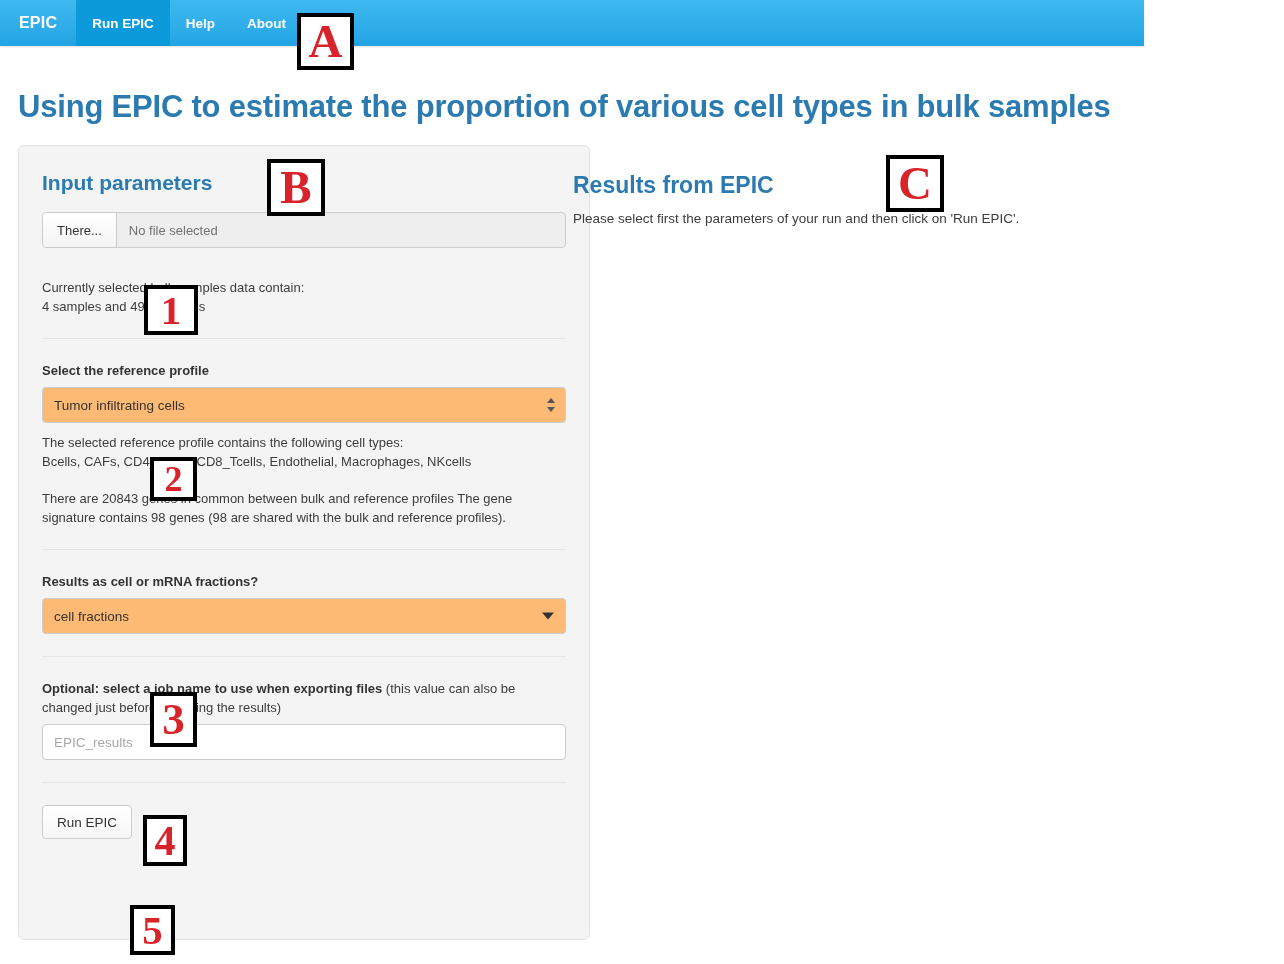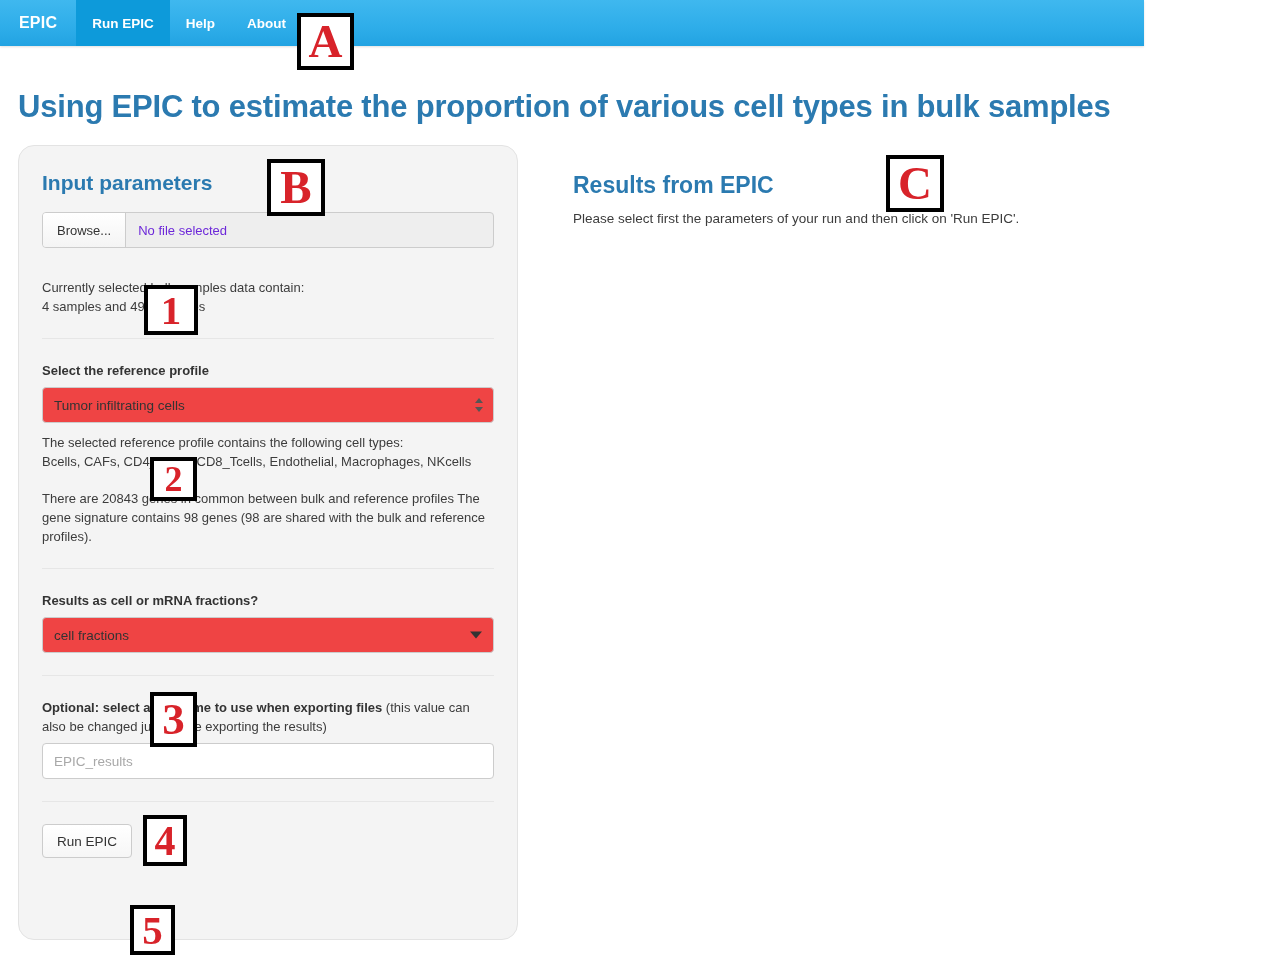--- a/index.html
+++ b/index.html
@@ -72,25 +72,25 @@
     top: 145px;
     left: 0;
     width: 1284px;
   }
 
   
   .panel {
     position: absolute;
     left: 18px;
     top: 0;
-    width: 500px;
+    width: 572px;
     min-height: 795px;
     background: #f4f4f4;
     border: 1px solid #e3e3e3;
-    border-radius: 16px;
+    border-radius: 6px;
     padding: 24px 23px 26px 23px;
   }
   .panel-title {
     color: #2b7ab0;
     font-size: 21px;
     font-weight: bold;
     margin: 0 0 16px 0;
     line-height: 26px;
   }
   .field-label {
@@ -126,21 +126,21 @@
     font-size: 13px;
     color: #333333;
     cursor: pointer;
     user-select: none;
   }
   .file-name {
     display: flex;
     align-items: center;
     padding: 0 12px;
     font-size: 13px;
-    color: #6d28d9;
+    color: #737373;
     flex: 1;
   }
 
   .info-text {
     font-size: 13px;
     line-height: 19px;
     color: #3c3c3c;
     white-space: pre-line;
   }
 
@@ -150,21 +150,21 @@
     margin: 22px 0 22px 0;
   }
 
   
   .select-wrap { position: relative; width: 100%; }
   .select-box {
     width: 100%;
     height: 36px;
     border: 1px solid #cccccc;
     border-radius: 4px;
-    background: #ef4444;
+    background: #fdba74;
     font-size: 13.5px;
     color: #333333;
     display: flex;
     align-items: center;
     padding: 0 30px 0 11px;
     cursor: pointer;
     user-select: none;
     overflow: hidden;
     white-space: nowrap;
   }
@@ -270,21 +270,21 @@
 
 <div class="content">
 
   <div class="panel">
 
     <div class="panel-title">Input parameters</div>
 
     
 
     <div class="file-input">
-      <div class="file-btn">Browse...</div>
+      <div class="file-btn">There...</div>
       <div class="file-name">No file selected</div>
     </div>
 
     <div style="height:30px"></div>
 
     <div class="info-text">Currently selected bulk samples data contain:
 4 samples and 49902 genes</div>
 
     <hr class="sep">
 

